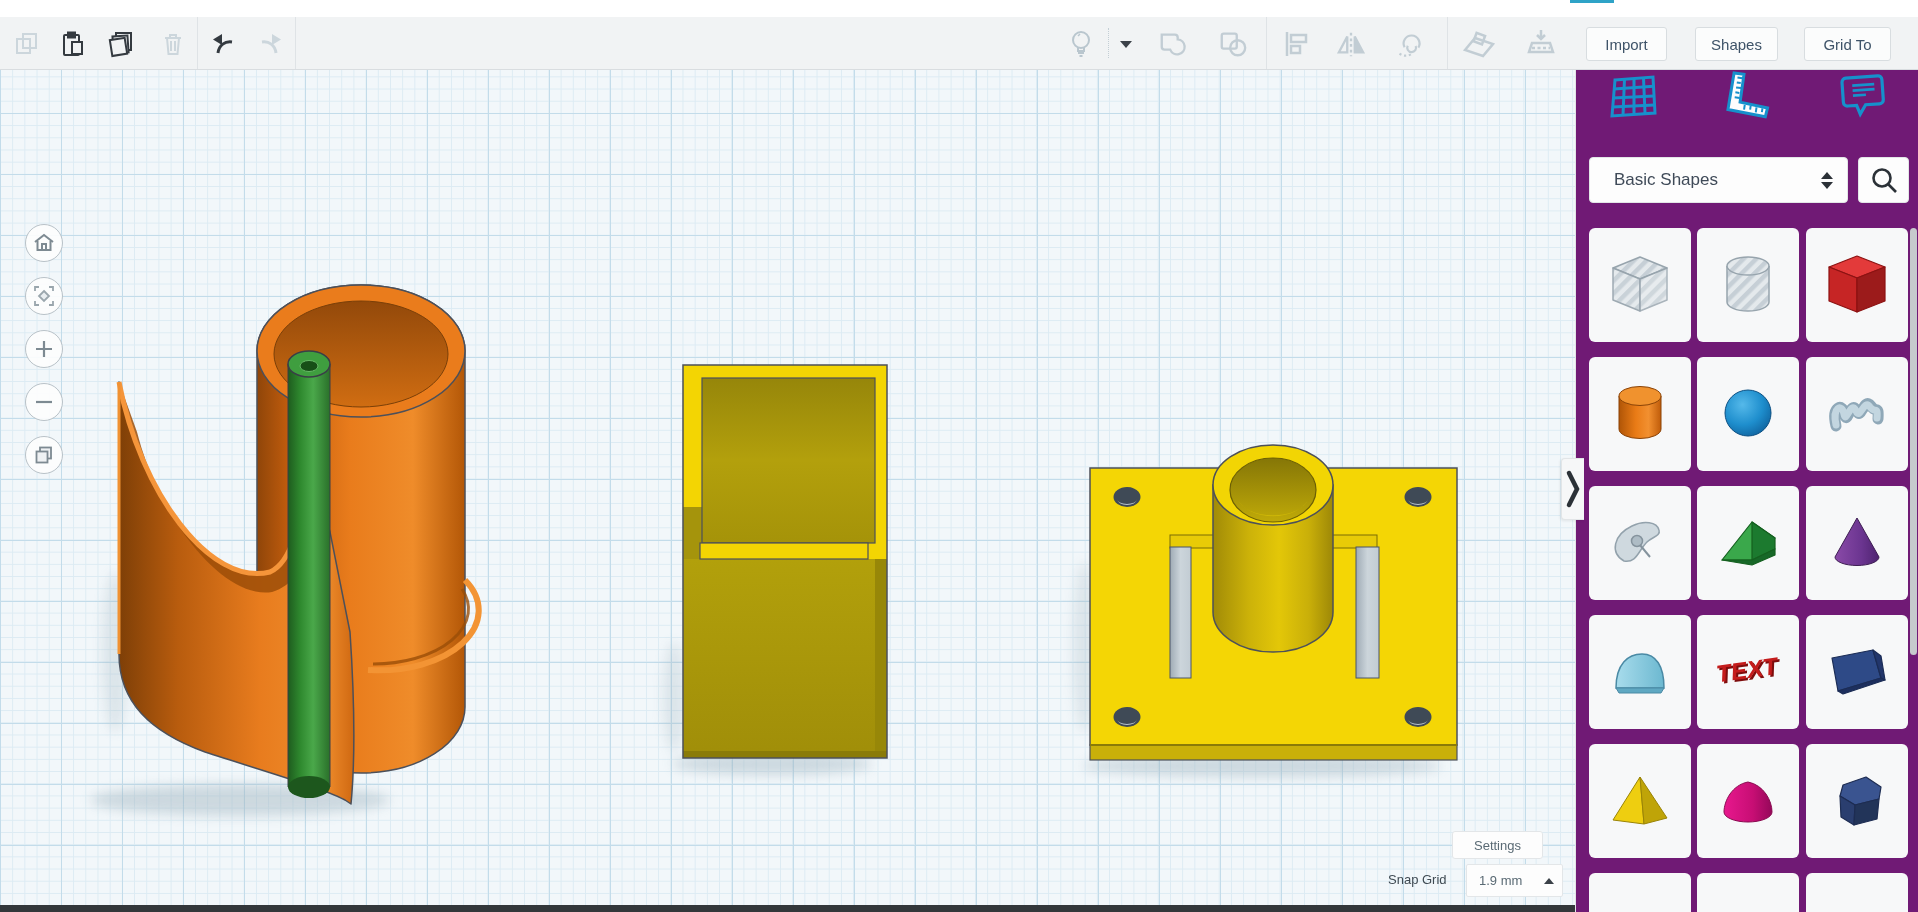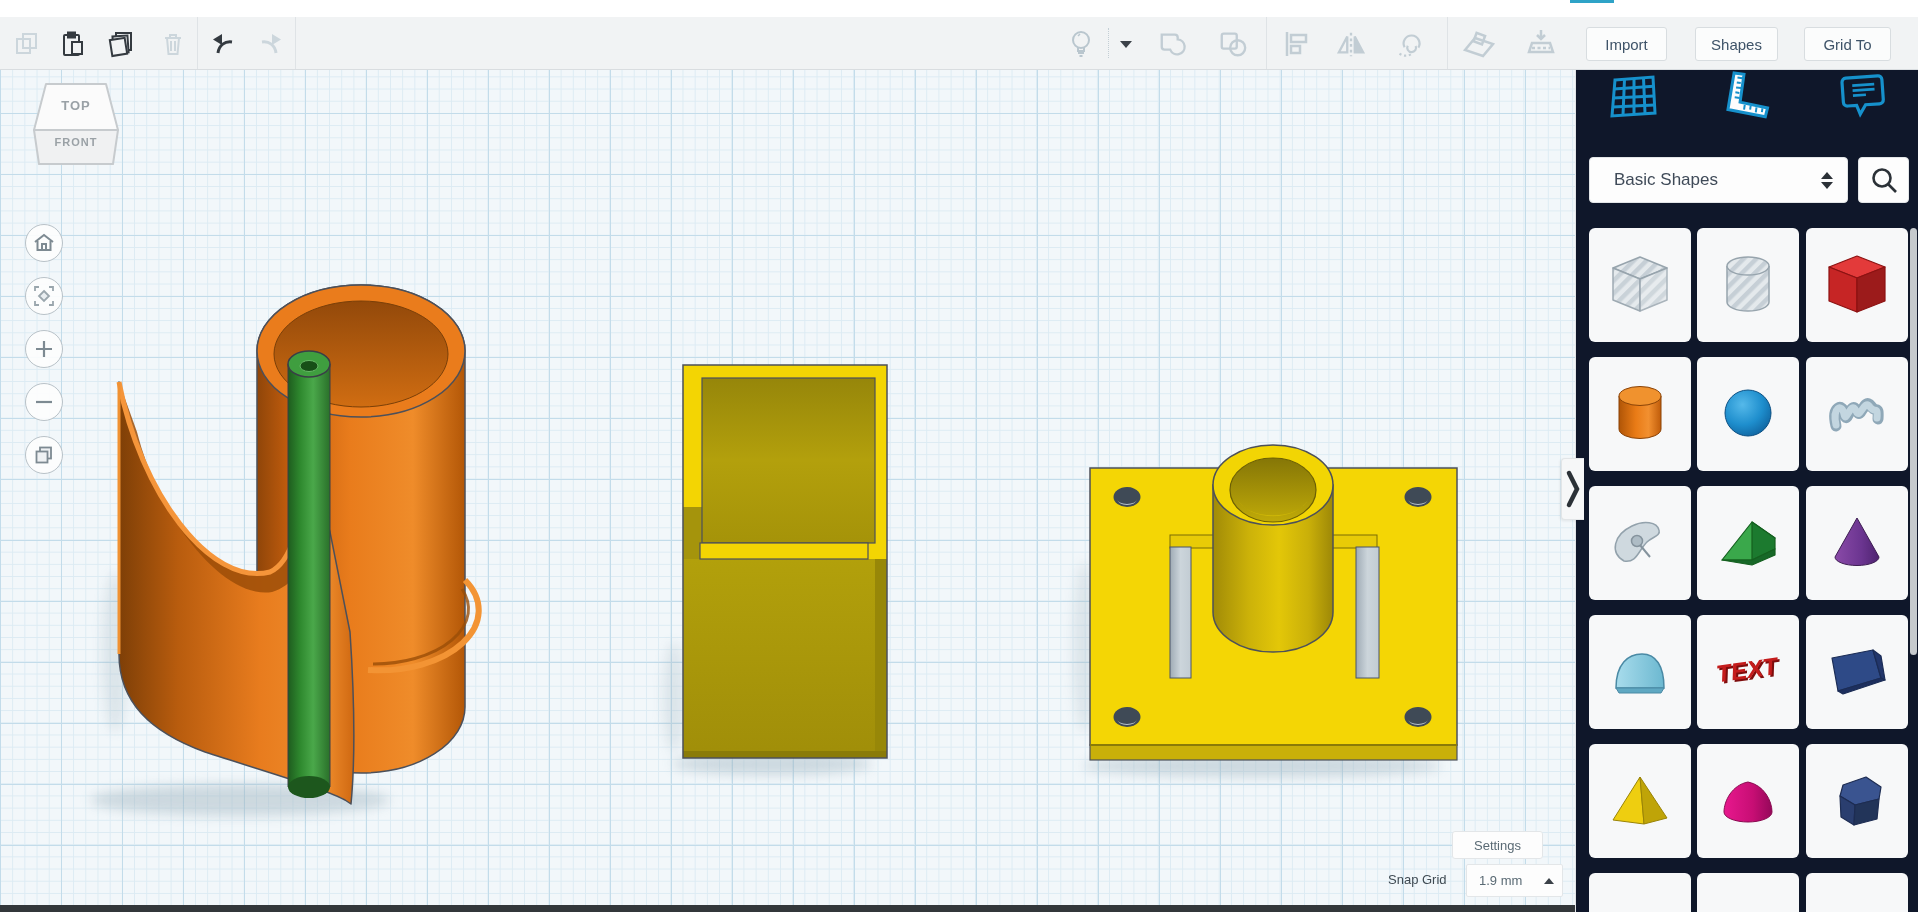--- a/index.html
+++ b/index.html
@@ -59,21 +59,21 @@
   }
   .snap-label{position:absolute;left:1388px;top:820px;font-size:13px;color:#3f4a52;}
   .snap-select{
     position:absolute;left:1466px;top:812px;width:97px;height:33px;background:#fdfdfd;
     border:1px solid #e3e6e8;border-radius:2px;color:#5a6a74;font-size:13px;
     display:flex;align-items:center;cursor:pointer;box-sizing:border-box;padding:0 8px 0 12px;
   }
   .snap-select .caret{margin-left:auto;width:0;height:0;border-left:5px solid transparent;border-right:5px solid transparent;border-bottom:6px solid #3b4148;}
   
   .sidebar{
-    position:absolute;left:1575px;top:52px;width:343px;height:860px;background:#0f172a;
+    position:absolute;left:1575px;top:52px;width:343px;height:860px;background:#701a75;
     border-left:1px solid #e2e5e7;box-sizing:border-box;
   }
   .side-tools{position:absolute;left:0;top:8px;width:343px;height:72px;display:flex;justify-content:space-around;align-items:center;}
   .side-tool{width:88px;height:64px;display:flex;align-items:center;justify-content:center;cursor:pointer;}
   .cat-select{
     position:absolute;left:13px;top:105px;width:259px;height:46px;background:#fdfdfd;
     border:1px solid #e2e5e7;border-radius:4px;display:flex;align-items:center;cursor:pointer;
     box-sizing:border-box;padding:0 14px 0 24px;color:#3f4a58;font-size:17px;
   }
   .cat-select .updown{margin-left:auto;display:flex;flex-direction:column;gap:3px;}
@@ -360,30 +360,20 @@
           </g>
       </g>
 
       <path d="M1213,433 L1213,560 A60,40 0 0 0 1333,560 L1333,433 Z" fill="url(#gCyl)" stroke="#4c505a" stroke-width="1.5"></path>
       <ellipse cx="1273" cy="433" rx="60" ry="40" fill="#f2d504" stroke="#4c505a" stroke-width="1.5"></ellipse>
       <ellipse cx="1273" cy="438" rx="43" ry="32" fill="url(#gHole)" stroke="#6b5f05" stroke-width="1.2"></ellipse>
       <path d="M1238,448 a37,24 0 0 0 70,0 a36,20 0 0 1 -70,0 Z" fill="#d3bb08" opacity=".8"></path>
     </g>
   </svg>
 
-  <div class="viewcube">
-    <svg width="96" height="102" viewBox="0 0 96 102">
-      <g stroke="#c7cbce" stroke-width="2" stroke-linejoin="round">
-        <polygon points="18,14 78,14 90,60 6,60" fill="#fbfbfb"></polygon>
-        <polygon points="6,60 90,60 85,94 11,94" fill="#f0f1f2"></polygon>
-      </g>
-    </svg>
-    <div class="lbl top">TOP</div>
-    <div class="lbl front">FRONT</div>
-  </div>
 
   <div class="navbtn" style="top:172px">
     <svg width="22" height="22" viewBox="0 0 22 22" fill="none" stroke="#7d8a92" stroke-width="2">
         <path d="M2 10 L11 3 L20 10"></path>
         <path d="M4.5 9v9h13V9"></path>
         <path d="M9 18v-6h4v6"></path>
       </svg>
   </div>
   <div class="navbtn" style="top:225px">
     <svg width="22" height="22" viewBox="0 0 22 22" fill="none" stroke="#9aa6ad" stroke-width="1.8">

